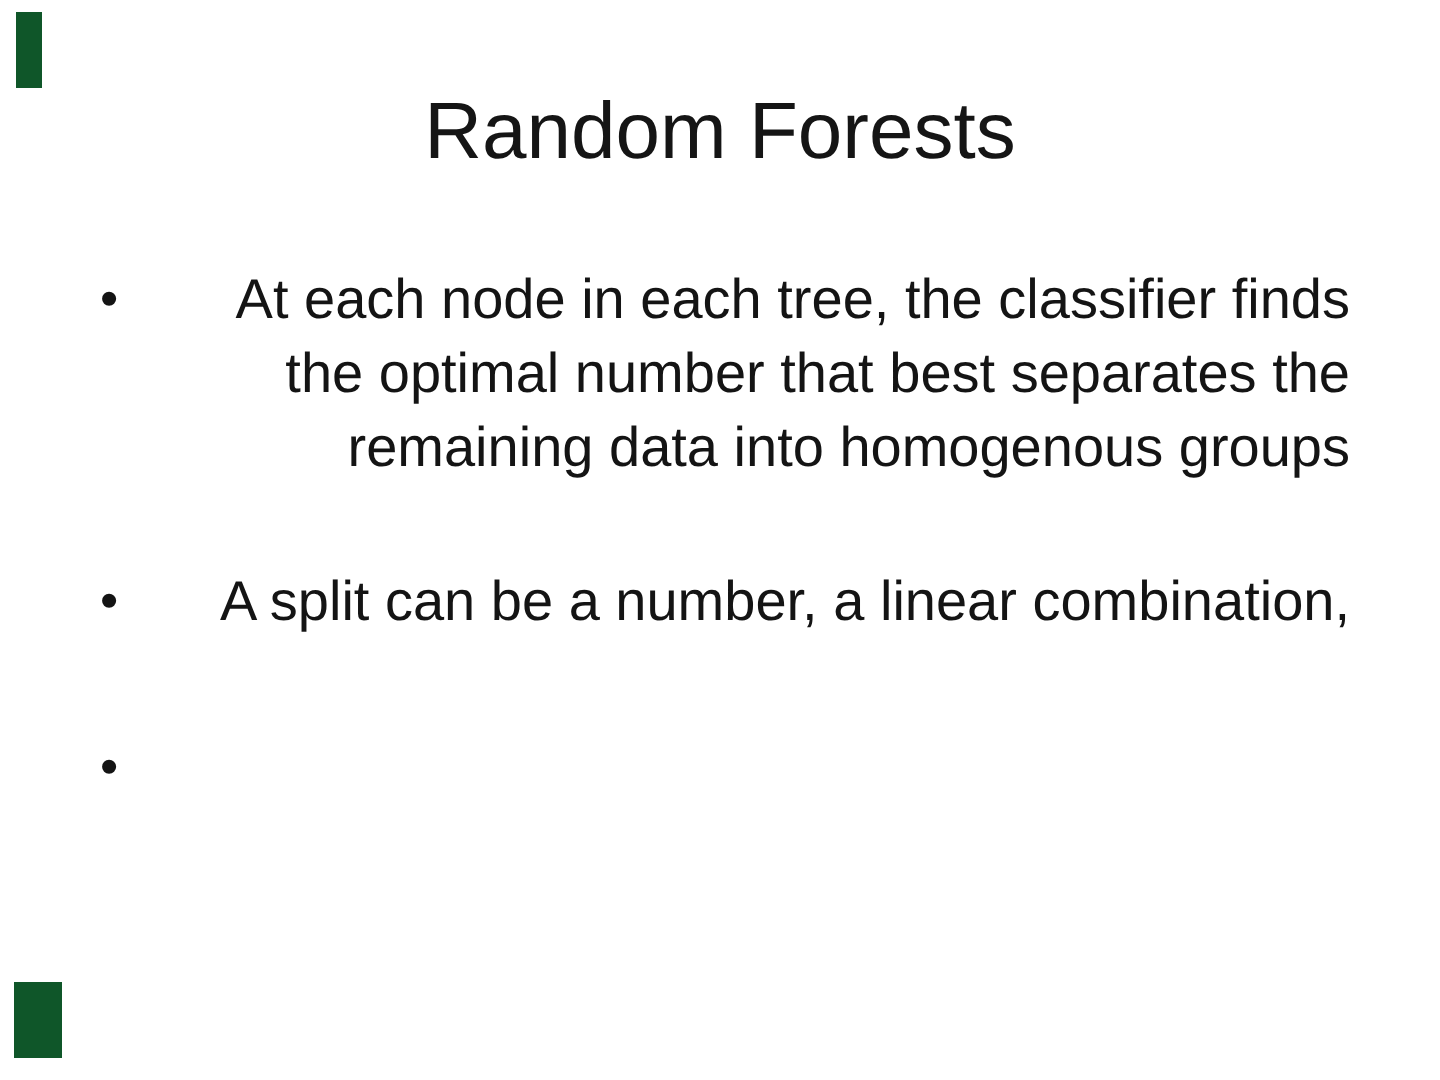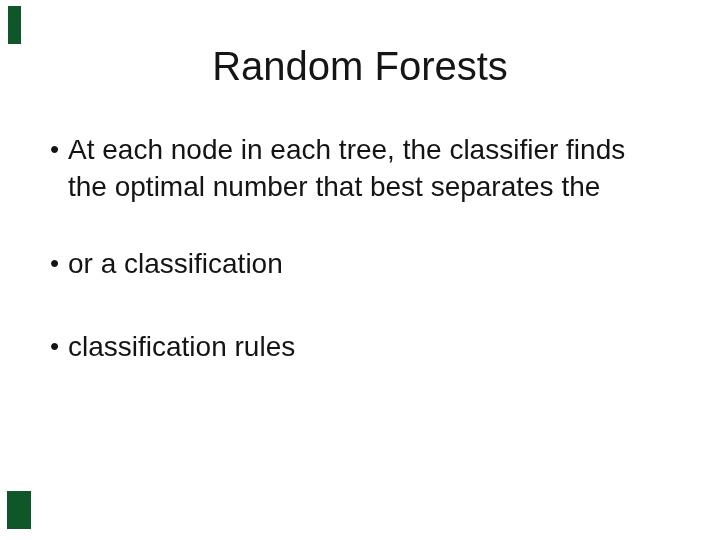--- a/index.html
+++ b/index.html
@@ -62,20 +62,21 @@
     color: #141414;
   }
   .bullet-item .bullet-dot {
     font-size: 26px;
     line-height: 37px;
     color: #141414;
   }
   .bullet-item .line {
     display: block;
     white-space: nowrap;
+    text-align: right;
   }
   .bullet-item + .bullet-item {
     margin-top: 40px;
   }
   .bullet-item:nth-child(3) {
     margin-top: 46px;
   }
 </style>
 </head>
 <body>
@@ -88,31 +89,31 @@
 
   <h1 class="slide-title">Random Forests</h1>
 
   <ul class="bullet-list">
 
     <li class="bullet-item">
       <span class="bullet-dot">•</span>
       <span class="bullet-text">
         <span class="line">At each node in each tree, the classifier finds</span>
         <span class="line">the optimal number that best separates the</span>
+        <span class="line">remaining data into homogenous groups</span>
       </span>
     </li>
 
     <li class="bullet-item">
       <span class="bullet-dot">•</span>
       <span class="bullet-text">
-        <span class="line">or a classification</span>
+        <span class="line">A split can be a number, a linear combination,</span>
       </span>
     </li>
 
     <li class="bullet-item">
       <span class="bullet-dot">•</span>
       <span class="bullet-text">
-        <span class="line">classification rules</span>
       </span>
     </li>
 
   </ul>
 </div>
 
 </body></html>

